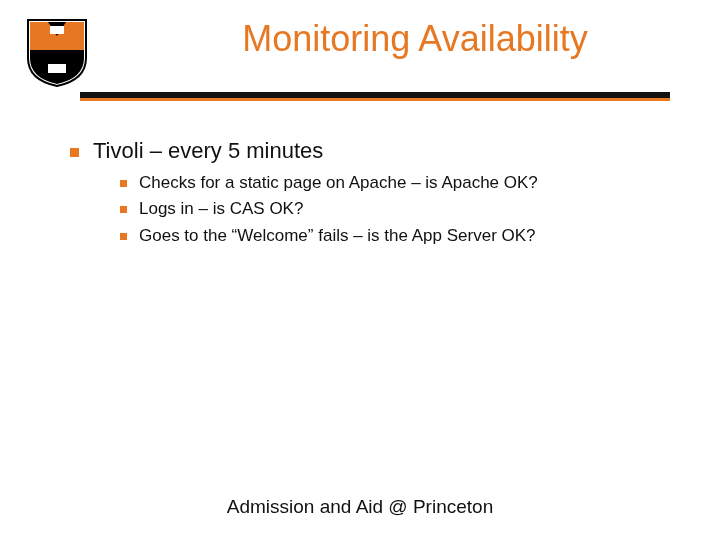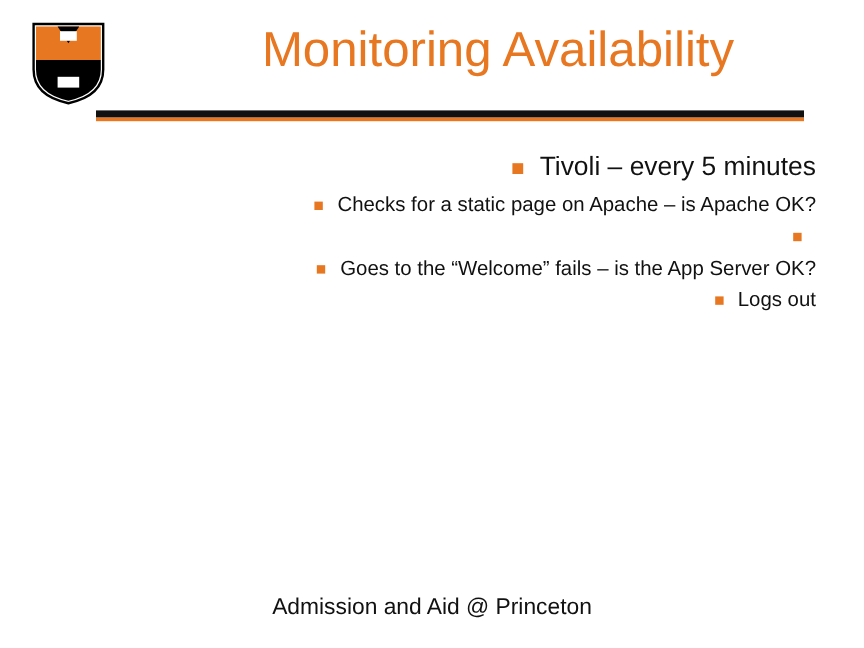--- a/index.html
+++ b/index.html
@@ -28,21 +28,21 @@
     height: 70px;
   }
   .shield svg { width: 100%; height: 100%; display:block; }
 
   .title {
     position: absolute;
     top: 18px;
     left: 150px;
     right: 40px;
     text-align: center;
-    font-size: 41px;
+    font-size: 36px;
     font-weight: 400;
     color: #e87722; 
   }
 
   .divider {
     position: absolute;
     top: 92px;
     left: 80px;
     right: 50px;
     height: 6px;
@@ -51,24 +51,23 @@
   .divider::after{
     content:"";
     position:absolute;
     left:0; right:0; bottom:-3px;
     height:3px;
     background:#e87722;
   }
 
   .body {
     position: absolute;
-    top: 120px;
+    top: 132px;
     left: 70px;
     right: 40px;
-    text-align: right;
   }
 
   .b1 {
     font-size: 22px;
     color: #111;
     margin: 6px 0 6px 0;
   }
   .b1 .sq, .b2 .sq {
     display:inline-block;
     width: 9px; height:9px;
@@ -119,23 +118,22 @@
   <div class="divider"></div>
 
   <div class="body">
 
     <div class="b1">
       <span class="sq"></span><span>Tivoli – every 5 minutes</span>
     </div>
 
     <div class="sub">
       <div class="b2"><span class="sq"></span><span>Checks for a static page on Apache – is Apache OK?</span></div>
-      <div class="b2"><span class="sq"></span></div>
+      <div class="b2"><span class="sq"></span><span>Logs in – is CAS OK?</span></div>
       <div class="b2"><span class="sq"></span><span>Goes to the “Welcome” fails – is the App Server OK?</span></div>
-      <div class="b2"><span class="sq"></span><span>Logs out</span></div>
     </div>
 
 
   </div>
 
   <div class="footer">Admission and Aid @ Princeton</div>
 
 </div>
 
 </body></html>

